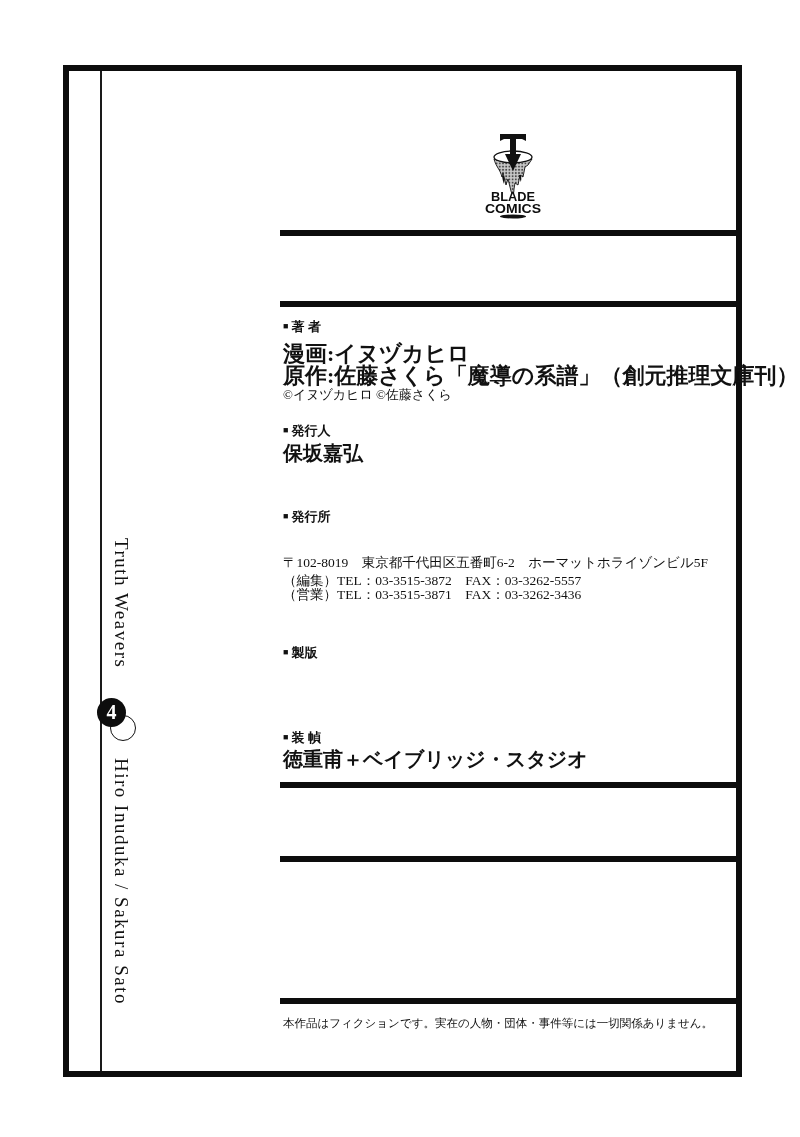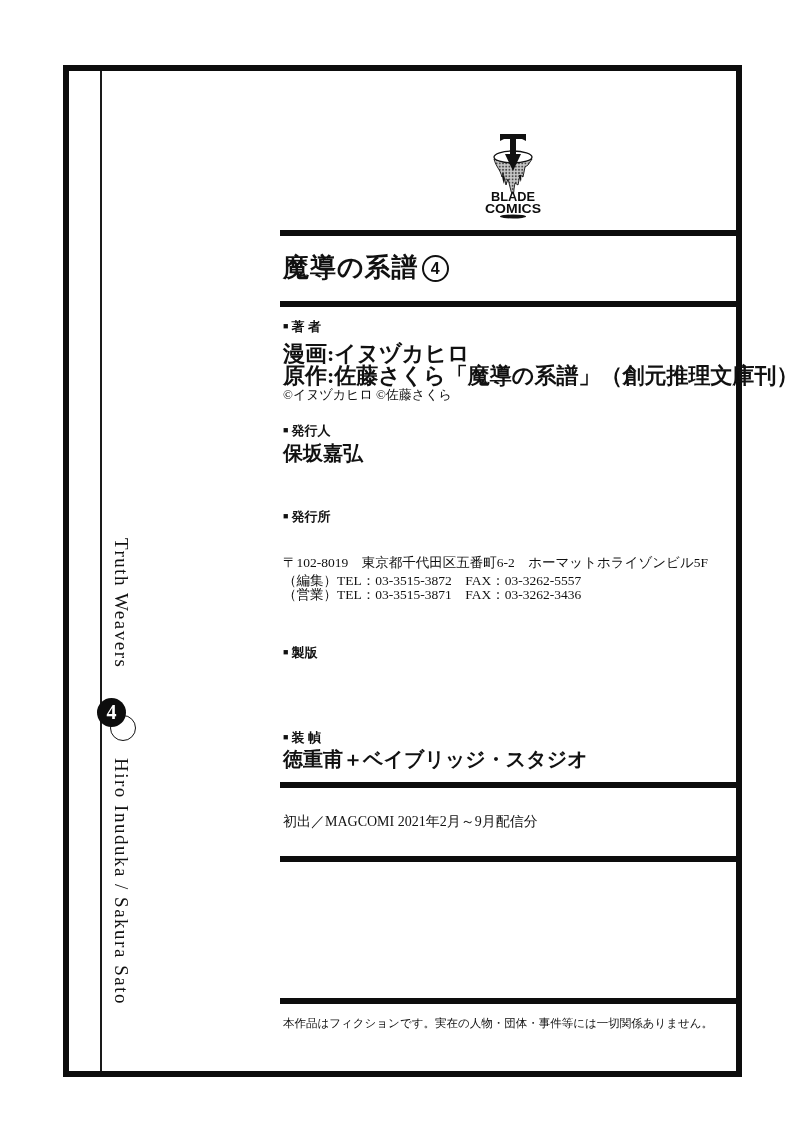--- a/index.html
+++ b/index.html
@@ -85,23 +85,20 @@
       <path d="M21,1 L47,1 L47,8 L43,6 L37,6 L37,21 L31,21 L31,6 L25,6 L21,8 Z" fill="#111"></path>
       <path d="M26,21 L42,21 L34,38 Z" fill="#111"></path>
 
       <text x="34" y="68" text-anchor="middle" textLength="44" lengthAdjust="spacingAndGlyphs" font-family="Liberation Sans, DejaVu Sans, sans-serif" font-weight="bold" font-size="12.5" fill="#0d0d0d">BLADE</text>
       <text x="34" y="80" text-anchor="middle" textLength="56" lengthAdjust="spacingAndGlyphs" font-family="Liberation Sans, DejaVu Sans, sans-serif" font-weight="bold" font-size="13.5" fill="#0d0d0d">COMICS</text>
       <ellipse cx="34" cy="83.5" rx="13" ry="2" fill="#111"></ellipse>
     </svg>
   </div>
 
   <div class="hline" style="top:230px;"></div>
-  <div class="abs title-row">
-    <span>魔導の系譜</span><span class="vol-badge">4</span>
-  </div>
   <div class="hline" style="top:301px;"></div>
 
   <div class="abs sec-label" style="top:318px;">
     <span class="marker">■</span><span>著 者</span>
   </div>
   <div class="abs t-name" style="top:339px;">漫画:イヌヅカヒロ</div>
   <div class="abs t-name" style="top:361px;">原作:佐藤さくら「魔導の系譜」（創元推理文庫刊）</div>
   <div class="abs t-xs" style="top:386px;">©イヌヅカヒロ ©佐藤さくら</div>
 
   <div class="abs sec-label" style="top:422px;">
@@ -120,21 +117,20 @@
     <span class="marker">■</span><span>製版</span>
   </div>
 
   <div class="abs sec-label" style="top:729px;">
     <span class="marker">■</span><span>装 幀</span>
   </div>
   <div class="abs t-lg" style="top:746px;">徳重甫＋ベイブリッジ・スタジオ</div>
 
   <div class="hline" style="top:782px;"></div>
 
-  <div class="abs t-sm" style="top:813px; font-size:14px;">初出／MAGCOMI 2021年2月～9月配信分</div>
 
   <div class="hline" style="top:856px;"></div>
 
 
   <div class="hline" style="top:998px;"></div>
 
   <div class="abs fiction" style="top:1016px;">本作品はフィクションです。実在の人物・団体・事件等には一切関係ありません。</div>
 
 </div>
 

